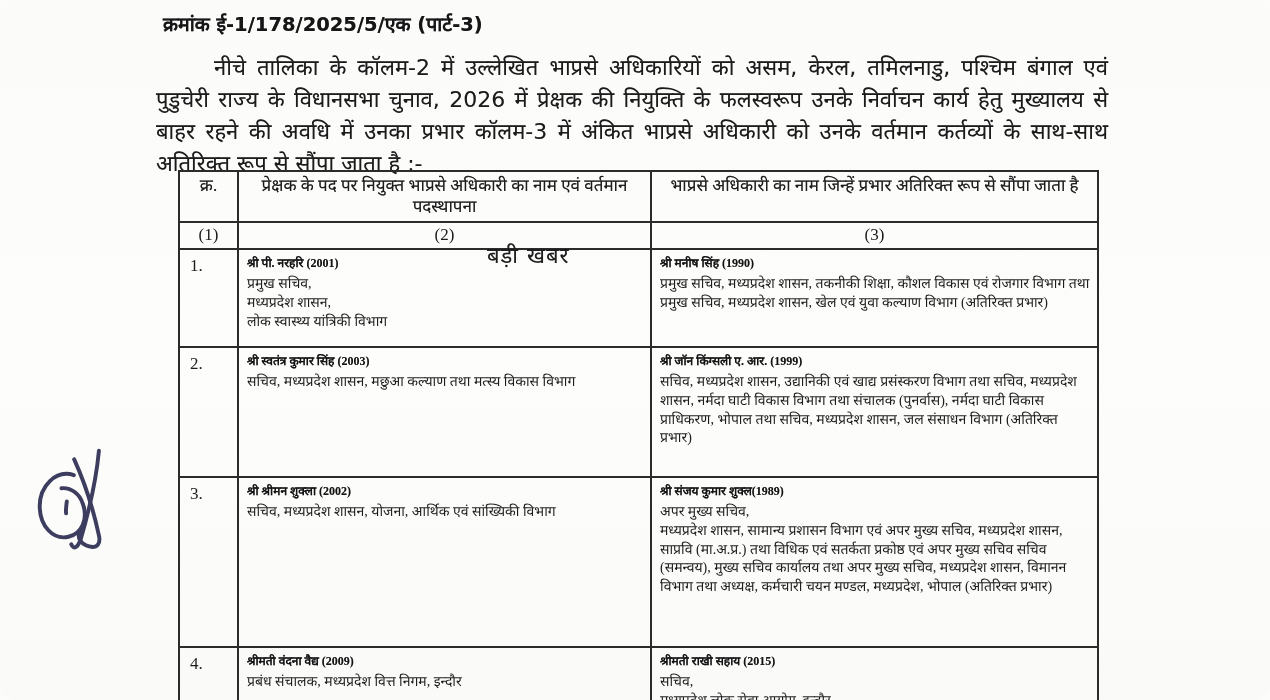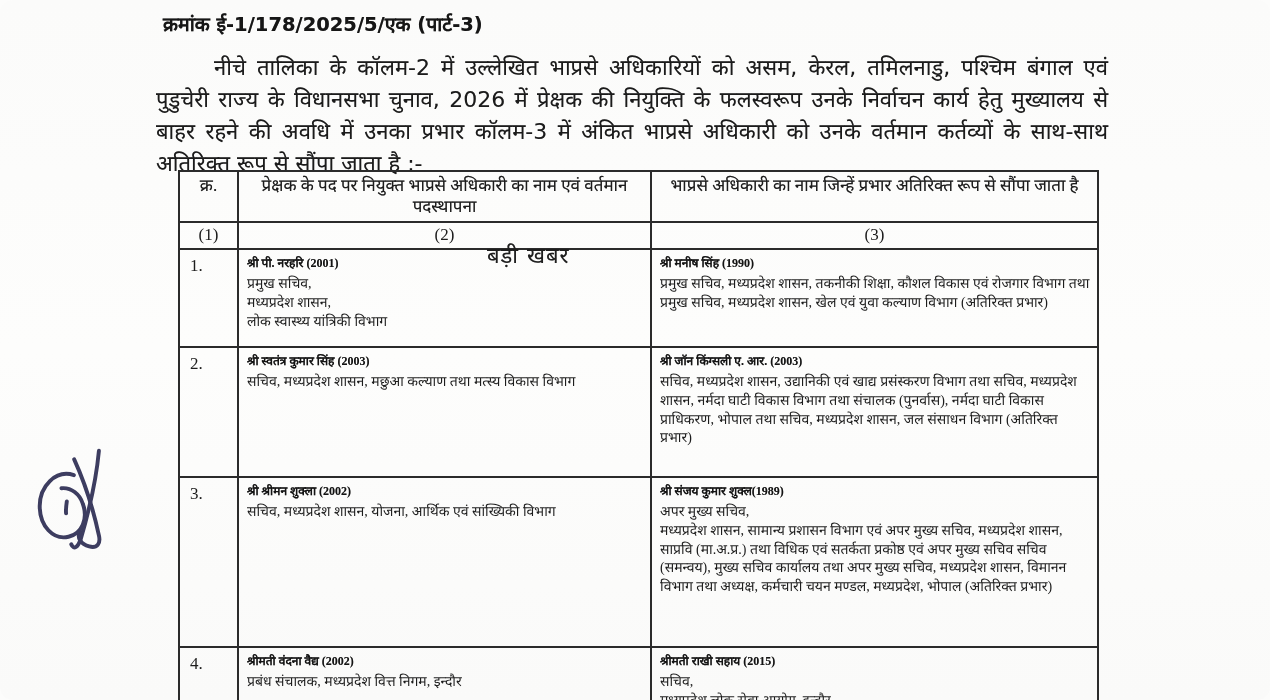--- a/index.html
+++ b/index.html
@@ -112,40 +112,40 @@
             <div class="cell-line">प्रमुख सचिव, मध्यप्रदेश शासन, तकनीकी शिक्षा, कौशल विकास एवं रोजगार विभाग तथा प्रमुख सचिव, मध्यप्रदेश शासन, खेल एवं युवा कल्याण विभाग (अतिरिक्त प्रभार)</div>
           </td>
         </tr>
         <tr style="height: 130px;">
           <td class="serial">2.</td>
           <td>
             <div class="cell-name">श्री स्वतंत्र कुमार सिंह (2003)</div>
             <div class="cell-line">सचिव, मध्यप्रदेश शासन, मछुआ कल्याण तथा मत्स्य विकास विभाग</div>
           </td>
           <td>
-            <div class="cell-name">श्री जॉन किंग्सली ए. आर. (2003)</div>
+            <div class="cell-name">श्री जॉन किंग्सली ए. आर. (1999)</div>
             <div class="cell-line">सचिव, मध्यप्रदेश शासन, उद्यानिकी एवं खाद्य प्रसंस्करण विभाग तथा सचिव, मध्यप्रदेश शासन, नर्मदा घाटी विकास विभाग तथा संचालक (पुनर्वास), नर्मदा घाटी विकास प्राधिकरण, भोपाल तथा सचिव, मध्यप्रदेश शासन, जल संसाधन विभाग (अतिरिक्त प्रभार)</div>
           </td>
         </tr>
         <tr style="height: 170px;">
           <td class="serial">3.</td>
           <td>
             <div class="cell-name">श्री श्रीमन शुक्ला (2002)</div>
             <div class="cell-line">सचिव, मध्यप्रदेश शासन, योजना, आर्थिक एवं सांख्यिकी विभाग</div>
           </td>
           <td>
             <div class="cell-name">श्री संजय कुमार शुक्ल(1989)</div>
             <div class="cell-line">अपर मुख्य सचिव,</div>
             <div class="cell-line">मध्यप्रदेश शासन, सामान्य प्रशासन विभाग एवं अपर मुख्य सचिव, मध्यप्रदेश शासन, साप्रवि (मा.अ.प्र.) तथा विधिक एवं सतर्कता प्रकोष्ठ एवं अपर मुख्य सचिव सचिव (समन्वय), मुख्य सचिव कार्यालय तथा अपर मुख्य सचिव, मध्यप्रदेश शासन, विमानन विभाग तथा अध्यक्ष, कर्मचारी चयन मण्डल, मध्यप्रदेश, भोपाल (अतिरिक्त प्रभार)</div>
           </td>
         </tr>
         <tr style="height: 72px;">
           <td class="serial">4.</td>
           <td>
-            <div class="cell-name">श्रीमती वंदना वैद्य (2002)</div>
+            <div class="cell-name">श्रीमती वंदना वैद्य (2009)</div>
             <div class="cell-line">प्रबंध संचालक, मध्यप्रदेश वित्त निगम, इन्दौर</div>
           </td>
           <td>
             <div class="cell-name">श्रीमती राखी सहाय (2015)</div>
             <div class="cell-line">सचिव,</div>
             <div class="cell-line">मध्यप्रदेश लोक सेवा आयोग, इन्दौर</div>
           </td>
         </tr>
       </tbody>
   </table>

